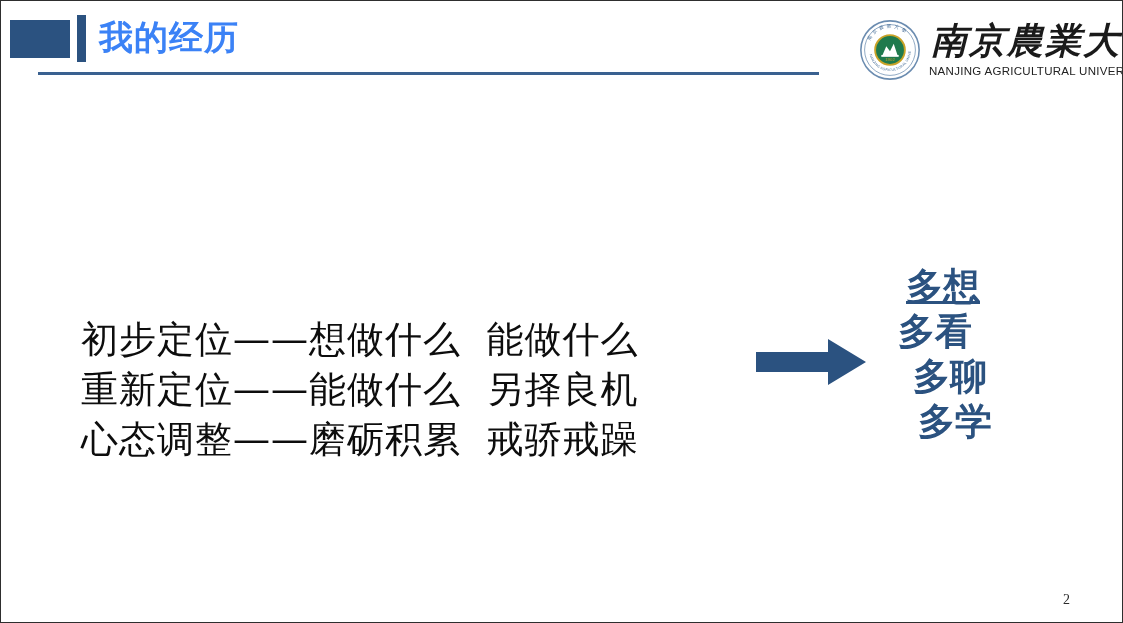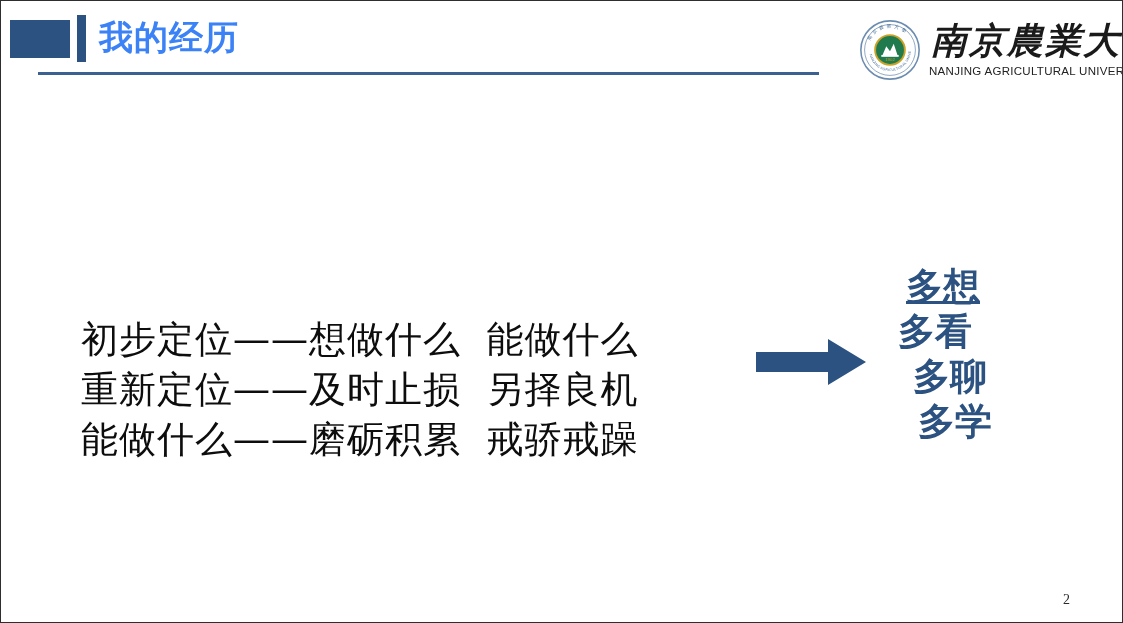--- a/index.html
+++ b/index.html
@@ -199,22 +199,22 @@
       <text font-size="5.6" fill="#3f6893" font-family="Liberation Sans, sans-serif" letter-spacing="0.4">
         <textPath href="#arcBot" startOffset="7%">NANJING AGRICULTURAL UNIVERSITY</textPath>
       </text>
     </svg>
     <div class="logo-cn">南京農業大學</div>
     <div class="logo-en">NANJING AGRICULTURAL UNIVERSITY</div>
   </div>
 
   <div id="body-text">
     <div class="body-line">初步定位——想做什么  能做什么</div>
-    <div class="body-line">重新定位——及时止损  另择良机</div>
-    <div class="body-line">能做什么——磨砺积累  戒骄戒躁</div>
+    <div class="body-line">重新定位——能做什么  另择良机</div>
+    <div class="body-line">心态调整——磨砺积累  戒骄戒躁</div>
   </div>
 
   <svg id="arrow" viewBox="0 0 110 46" preserveAspectRatio="none">
     <polygon points="0,13 72,13 72,0 110,23 72,46 72,33 0,33" fill="#2b5280"></polygon>
   </svg>
 
   <div id="slogan">
     <div class="slogan-line i0">多想</div>
     <div class="slogan-line i1">多看</div>
     <div class="slogan-line i2">多聊</div>

